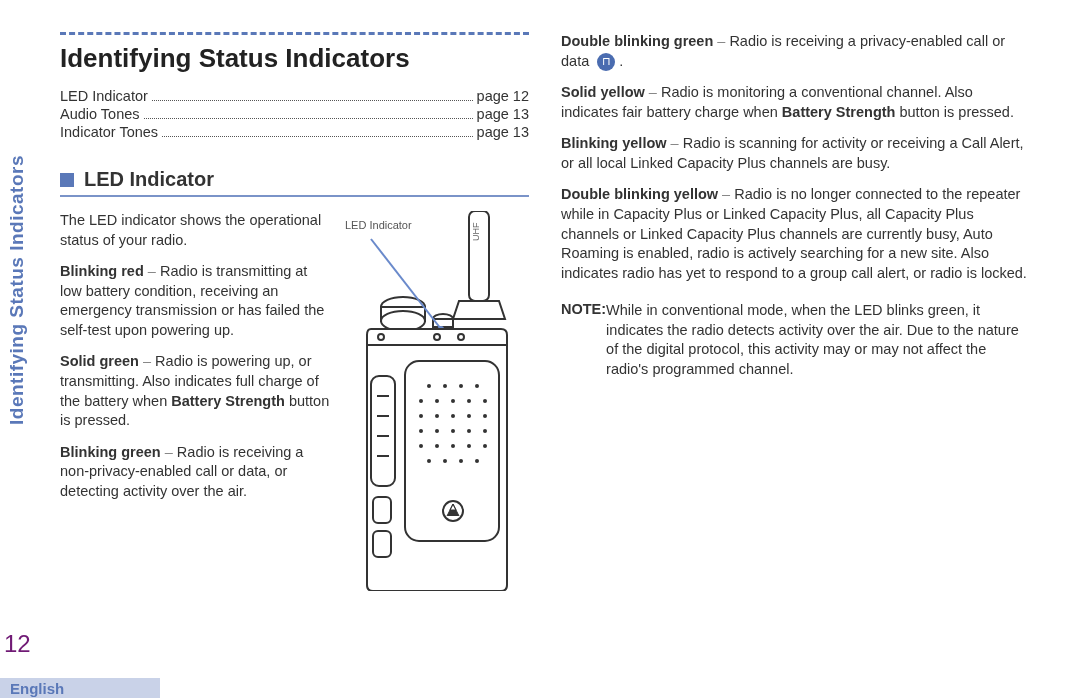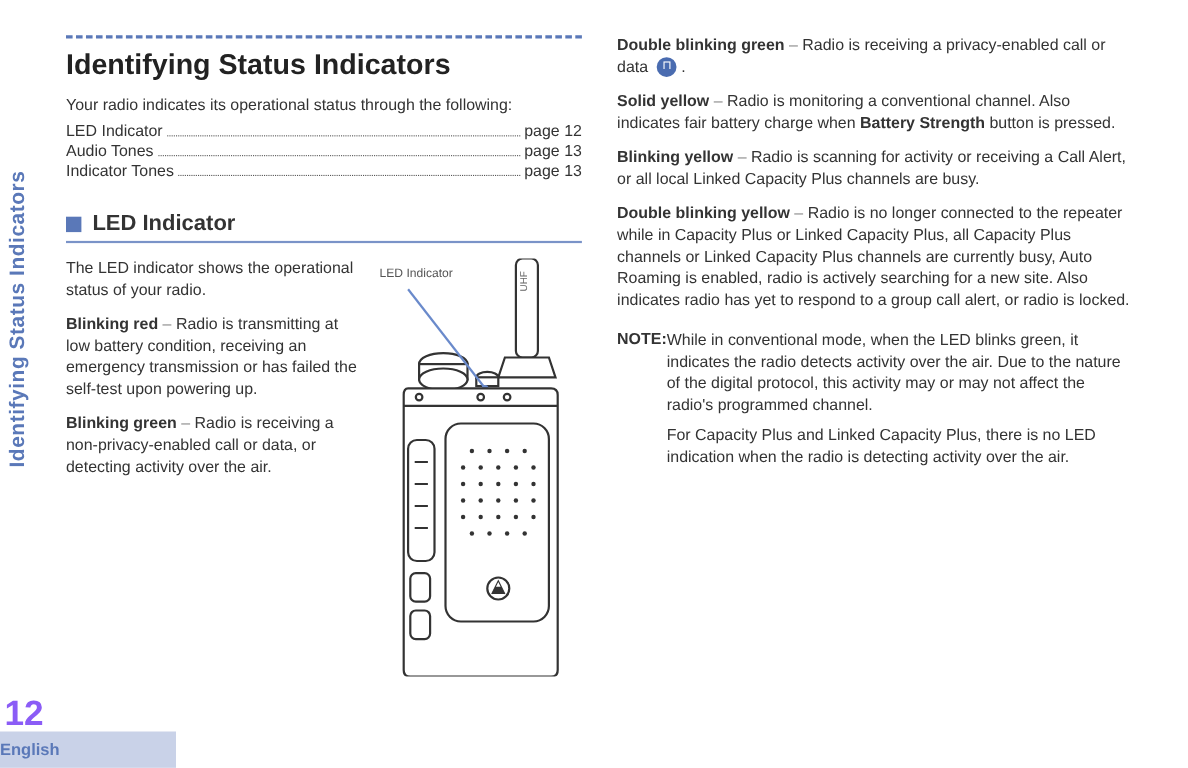--- a/index.html
+++ b/index.html
@@ -28,33 +28,34 @@
     color: #5a78b8;
     font-weight: bold;
     font-size: 19px;
     white-space: nowrap;
     letter-spacing: 0.5px;
   }
   .page-number {
     position: absolute;
     left: 4px;
     top: 630px;
-    color: #8b5cf6;
-    font-weight: bold;
-    font-size: 32px;
+    color: #701a75;
+    font-weight: normal;
+    font-size: 24px;
   }
   .lang-bar {
     position: absolute;
     left: 0;
     bottom: 0;
     width: 160px;
-    height: 33px;
+    height: 20px;
     background: #c9d2e8;
     display: flex;
     align-items: center;
+    padding-left: 10px;
   }
   .lang-bar span {
     color: #5a78b8;
     font-weight: bold;
     font-size: 15px;
   }
   .content {
     position: absolute;
     left: 60px;
     top: 32px;
@@ -181,21 +182,20 @@
 </div>
 <div class="lang-bar">
   <span>English</span>
 </div>
 
 <div class="content">
 
   <div class="col">
     <div class="dashed-rule"></div>
     <h1 class="chapter-title">Identifying Status Indicators</h1>
-    <p class="intro">Your radio indicates its operational status through the following:</p>
 
     <div class="toc">
       <div class="toc-row">
         <span class="toc-label">LED Indicator</span>
         <span class="toc-dots"></span>
         <span class="toc-page">page 12</span>
       </div>
       <div class="toc-row">
         <span class="toc-label">Audio Tones</span>
         <span class="toc-dots"></span>
@@ -215,20 +215,23 @@
     <div class="section-rule"></div>
 
     <div class="led-block">
       <div class="led-text">
         <p class="body">The LED indicator shows the operational status of your radio.</p>
 
         <p class="body">
           <b>Blinking red</b><span class="dash"> – </span><span>Radio is transmitting at low battery condition, receiving an emergency transmission or has failed the self-test upon powering up.</span>
         </p>
 
+        <p class="body">
+          <b>Solid green</b><span class="dash"> – </span><span>Radio is powering up, or transmitting. Also indicates full charge of the battery when </span><b>Battery Strength</b><span> button is pressed.</span>
+        </p>
 
         <p class="body" style="margin-bottom:0">
           <b>Blinking green</b><span class="dash"> – </span><span>Radio is receiving a non-privacy-enabled call or data, or detecting activity over the air.</span>
         </p>
       </div>
 
       <div class="led-fig">
         <span class="fig-label">LED Indicator</span>
         <svg class="fig-svg" width="188" height="380" viewBox="0 0 188 380">
           <g stroke="#333" stroke-width="2" fill="#fff">
@@ -323,17 +326,16 @@
     </p>
 
     <p class="body">
       <b>Double blinking yellow</b><span class="dash"> – </span><span>Radio is no longer connected to the repeater while in Capacity Plus or Linked Capacity Plus, all Capacity Plus channels or Linked Capacity Plus channels are currently busy, Auto Roaming is enabled, radio is actively searching for a new site. Also indicates radio has yet to respond to a group call alert, or radio is locked.</span>
     </p>
 
     <div class="note-block">
       <div class="note-label">NOTE:</div>
       <div>
         <p class="note-text" style="margin-bottom:8px">While in conventional mode, when the LED blinks green, it indicates the radio detects activity over the air. Due to the nature of the digital protocol, this activity may or may not affect the radio's programmed channel.</p>
-        <p class="note-text">For Capacity Plus and Linked Capacity Plus, there is no LED indication when the radio is detecting activity over the air.</p>
       </div>
     </div>
   </div>
 </div>
 
 </body></html>

